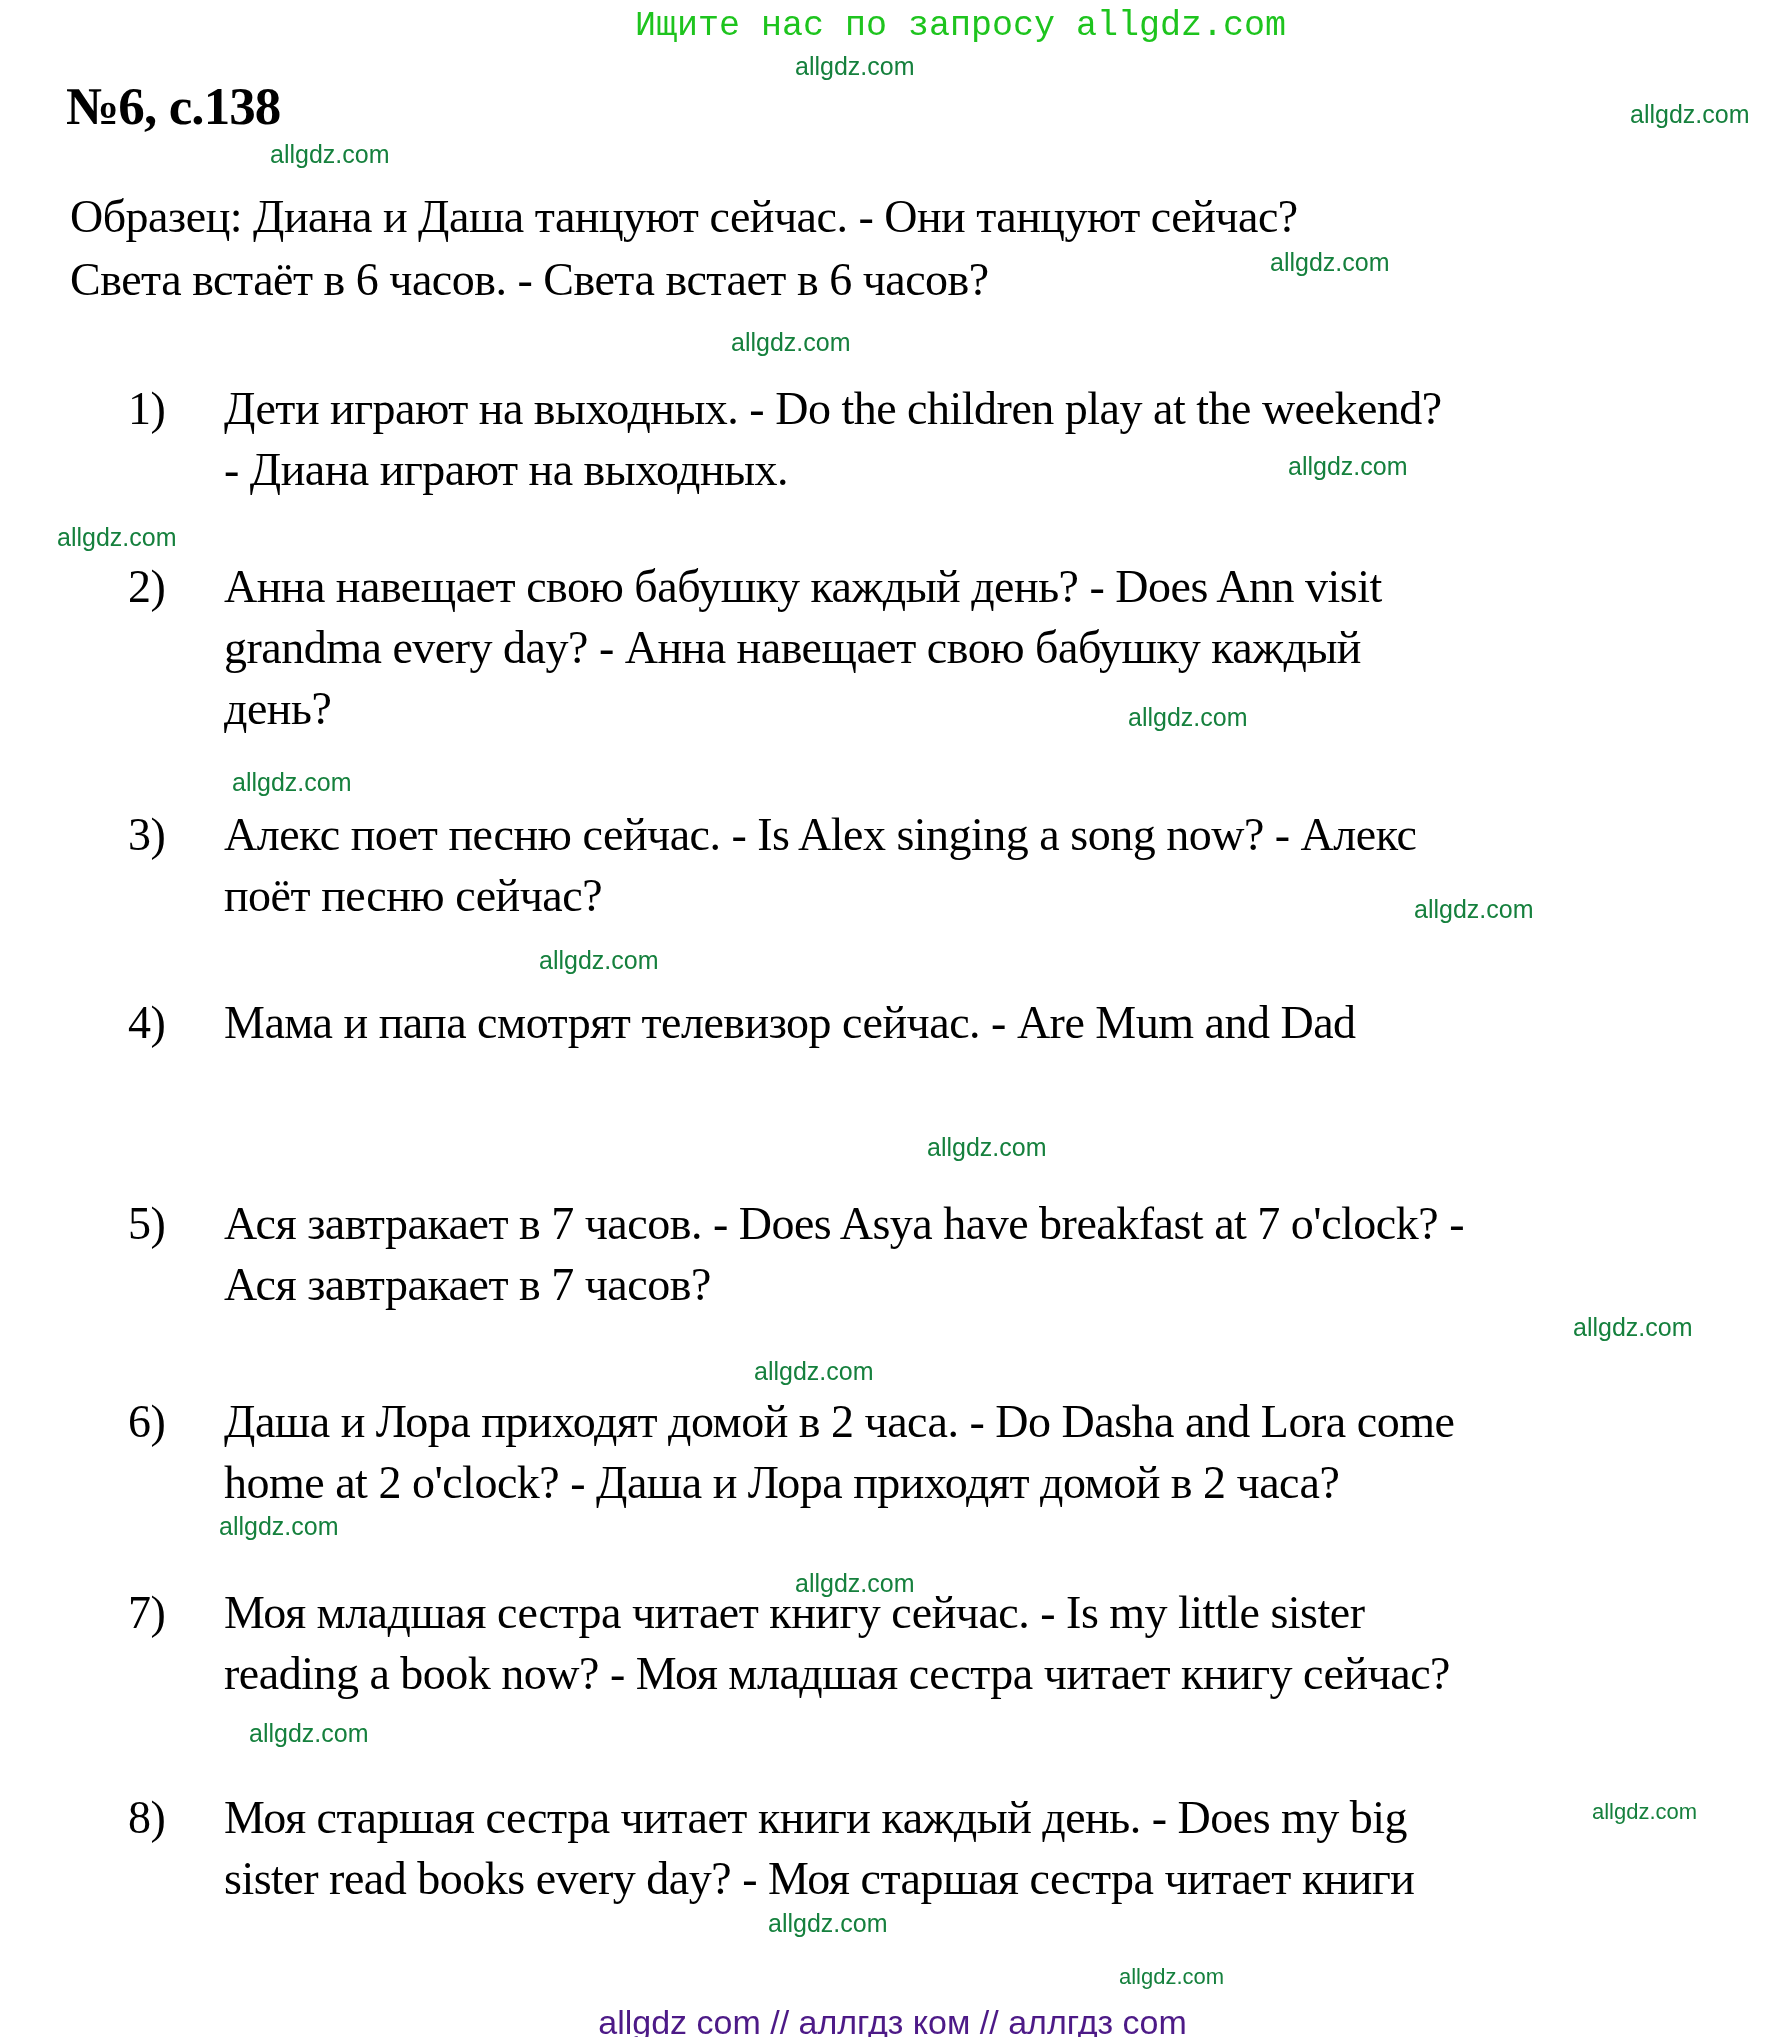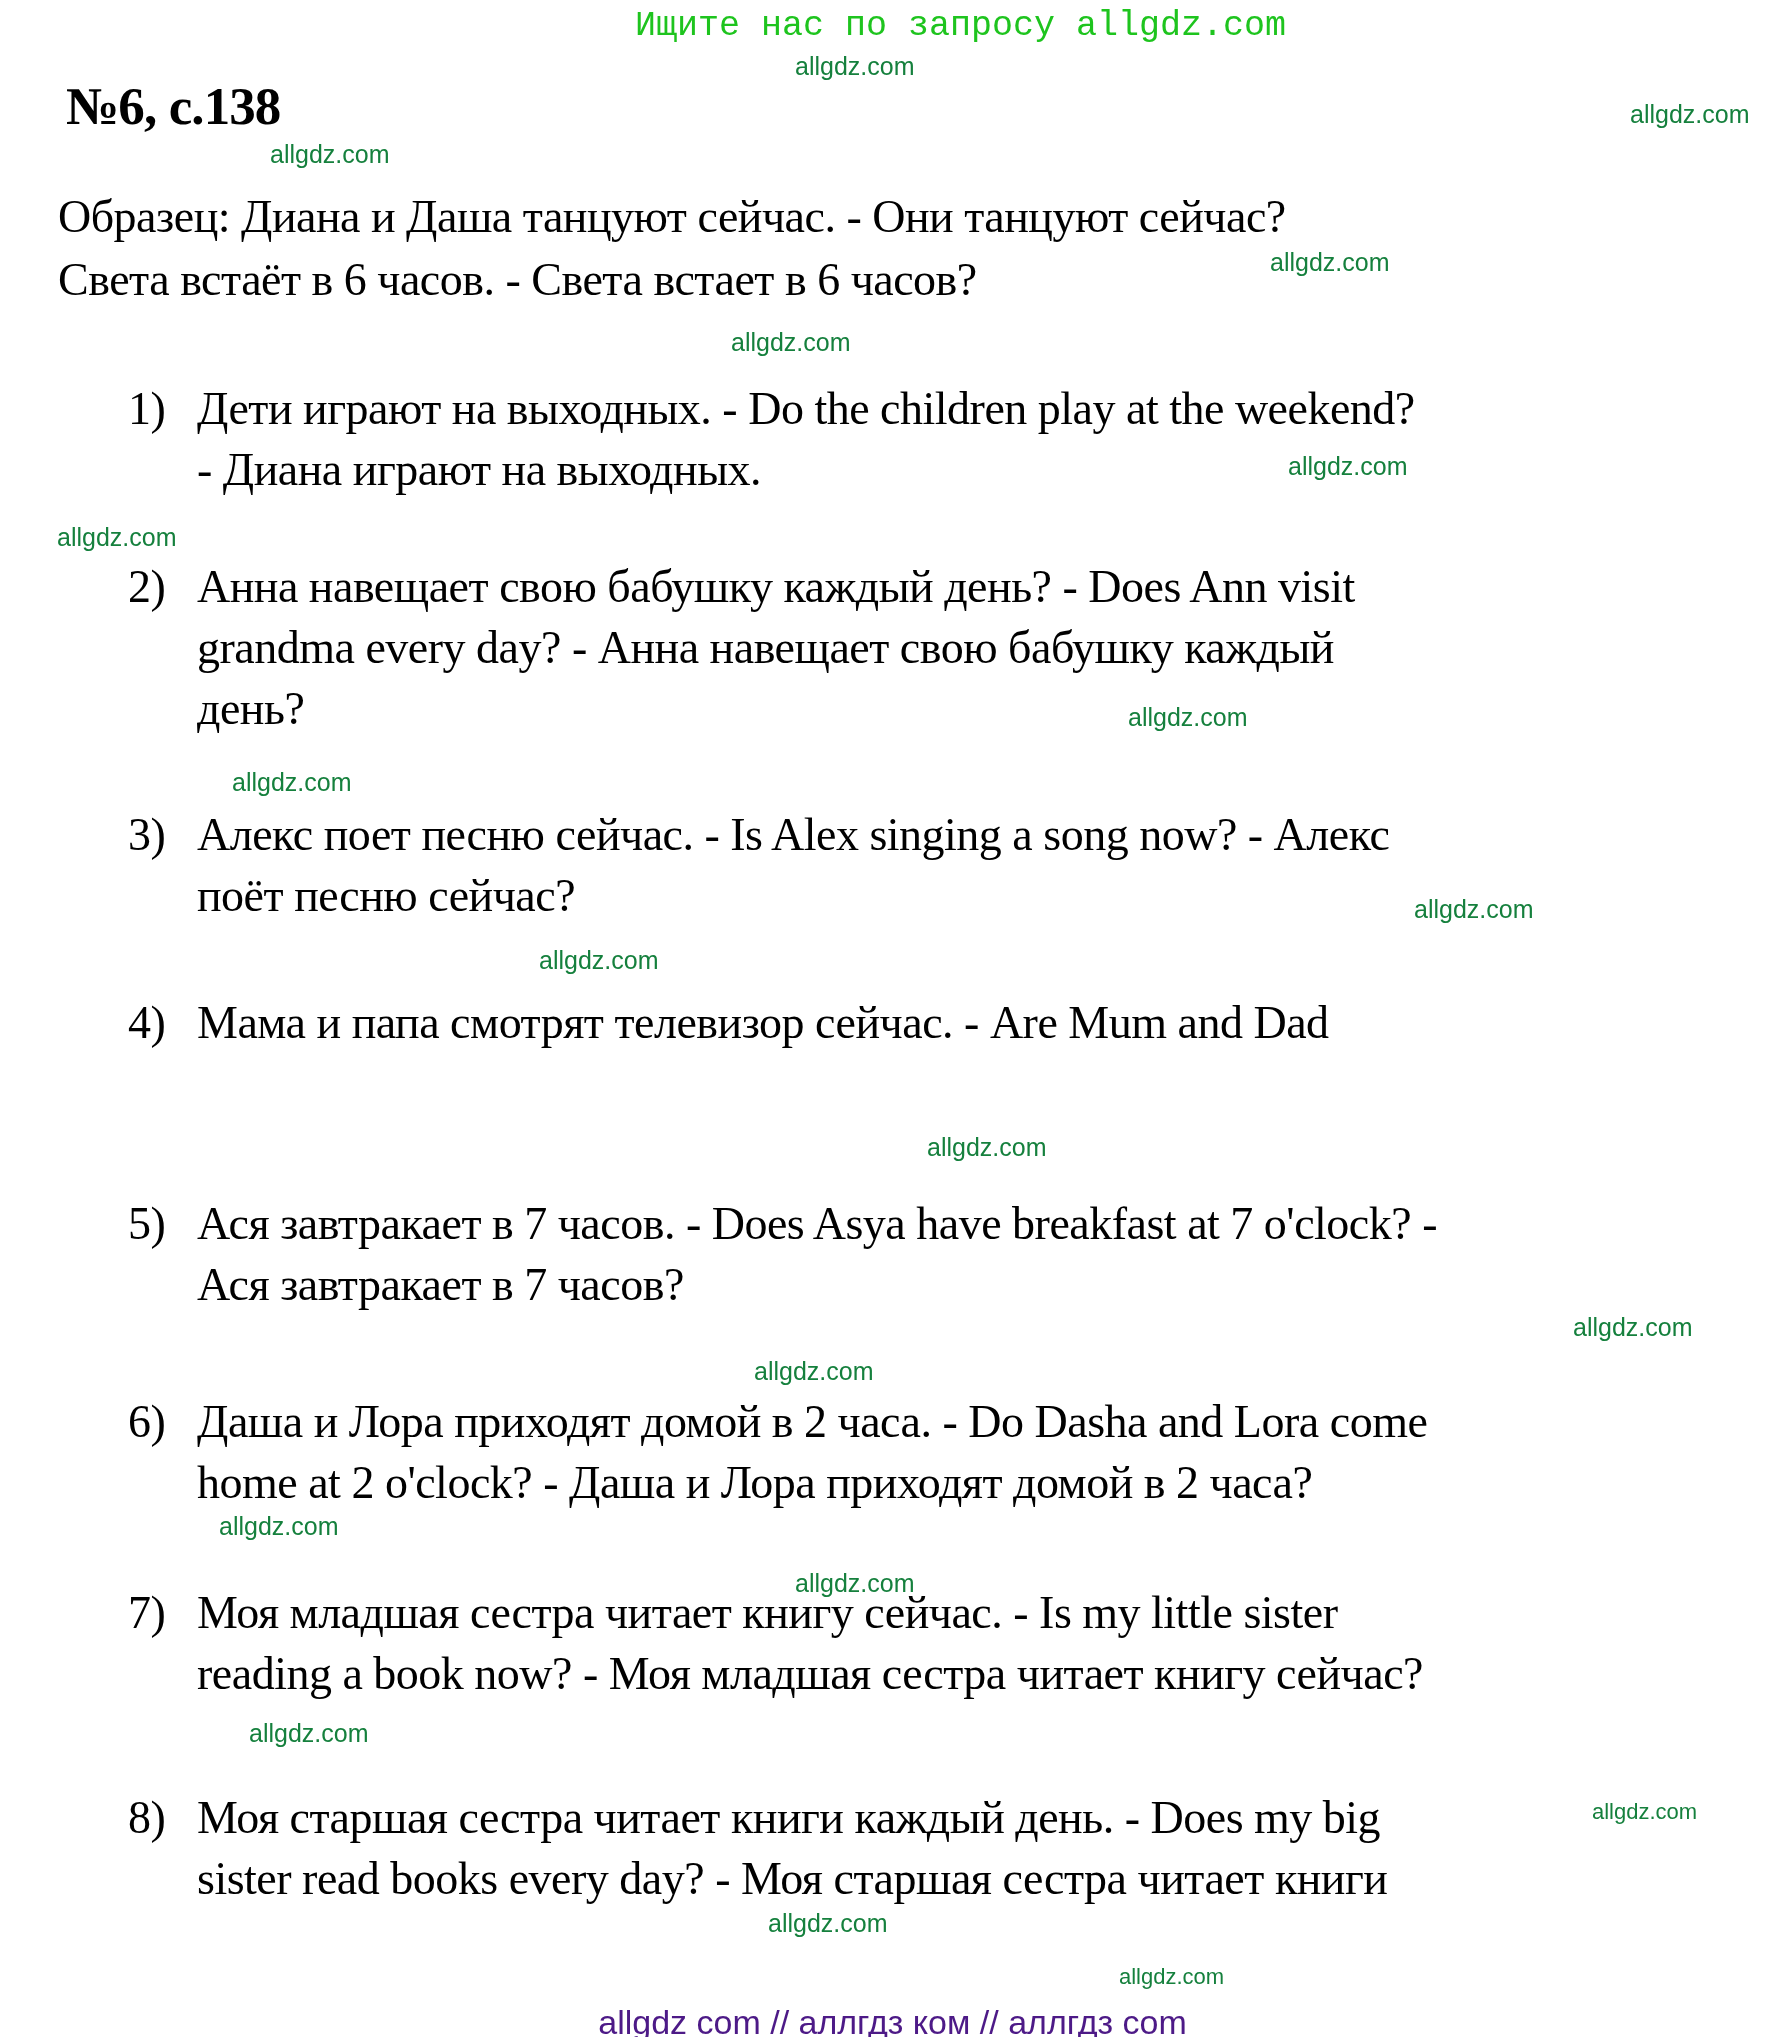--- a/index.html
+++ b/index.html
@@ -24,41 +24,41 @@
     position:absolute;
     left:58px; top:68px;
     margin:8px;
     font-size:53px;
     font-weight:bold;
     letter-spacing:-0.9px;
     white-space:nowrap;
   }
   .example{
     position:absolute;
-    left:58px; top:185px;
+    left:70px; top:185px;
     font-size:46px;
     line-height:63px;
     letter-spacing:-0.5px;
     white-space:nowrap;
   }
   .items{position:absolute;left:0;top:0;width:100%;height:100%;}
   .item{
     position:absolute;
     left:128px;
     font-size:46px;
     line-height:61px;
     letter-spacing:-0.5px;
   }
   .item .num{
     position:absolute;
     left:0; top:0;
     width:58px;
   }
   .item .lines{
-    margin-left:69px;
+    margin-left:96px;
     white-space:nowrap;
   }
   .watermark{
     position:absolute;
     font-family:"Liberation Sans", sans-serif;
     font-size:25px;
     line-height:27.4px;
     color:#15803d;
     white-space:nowrap;
   }

